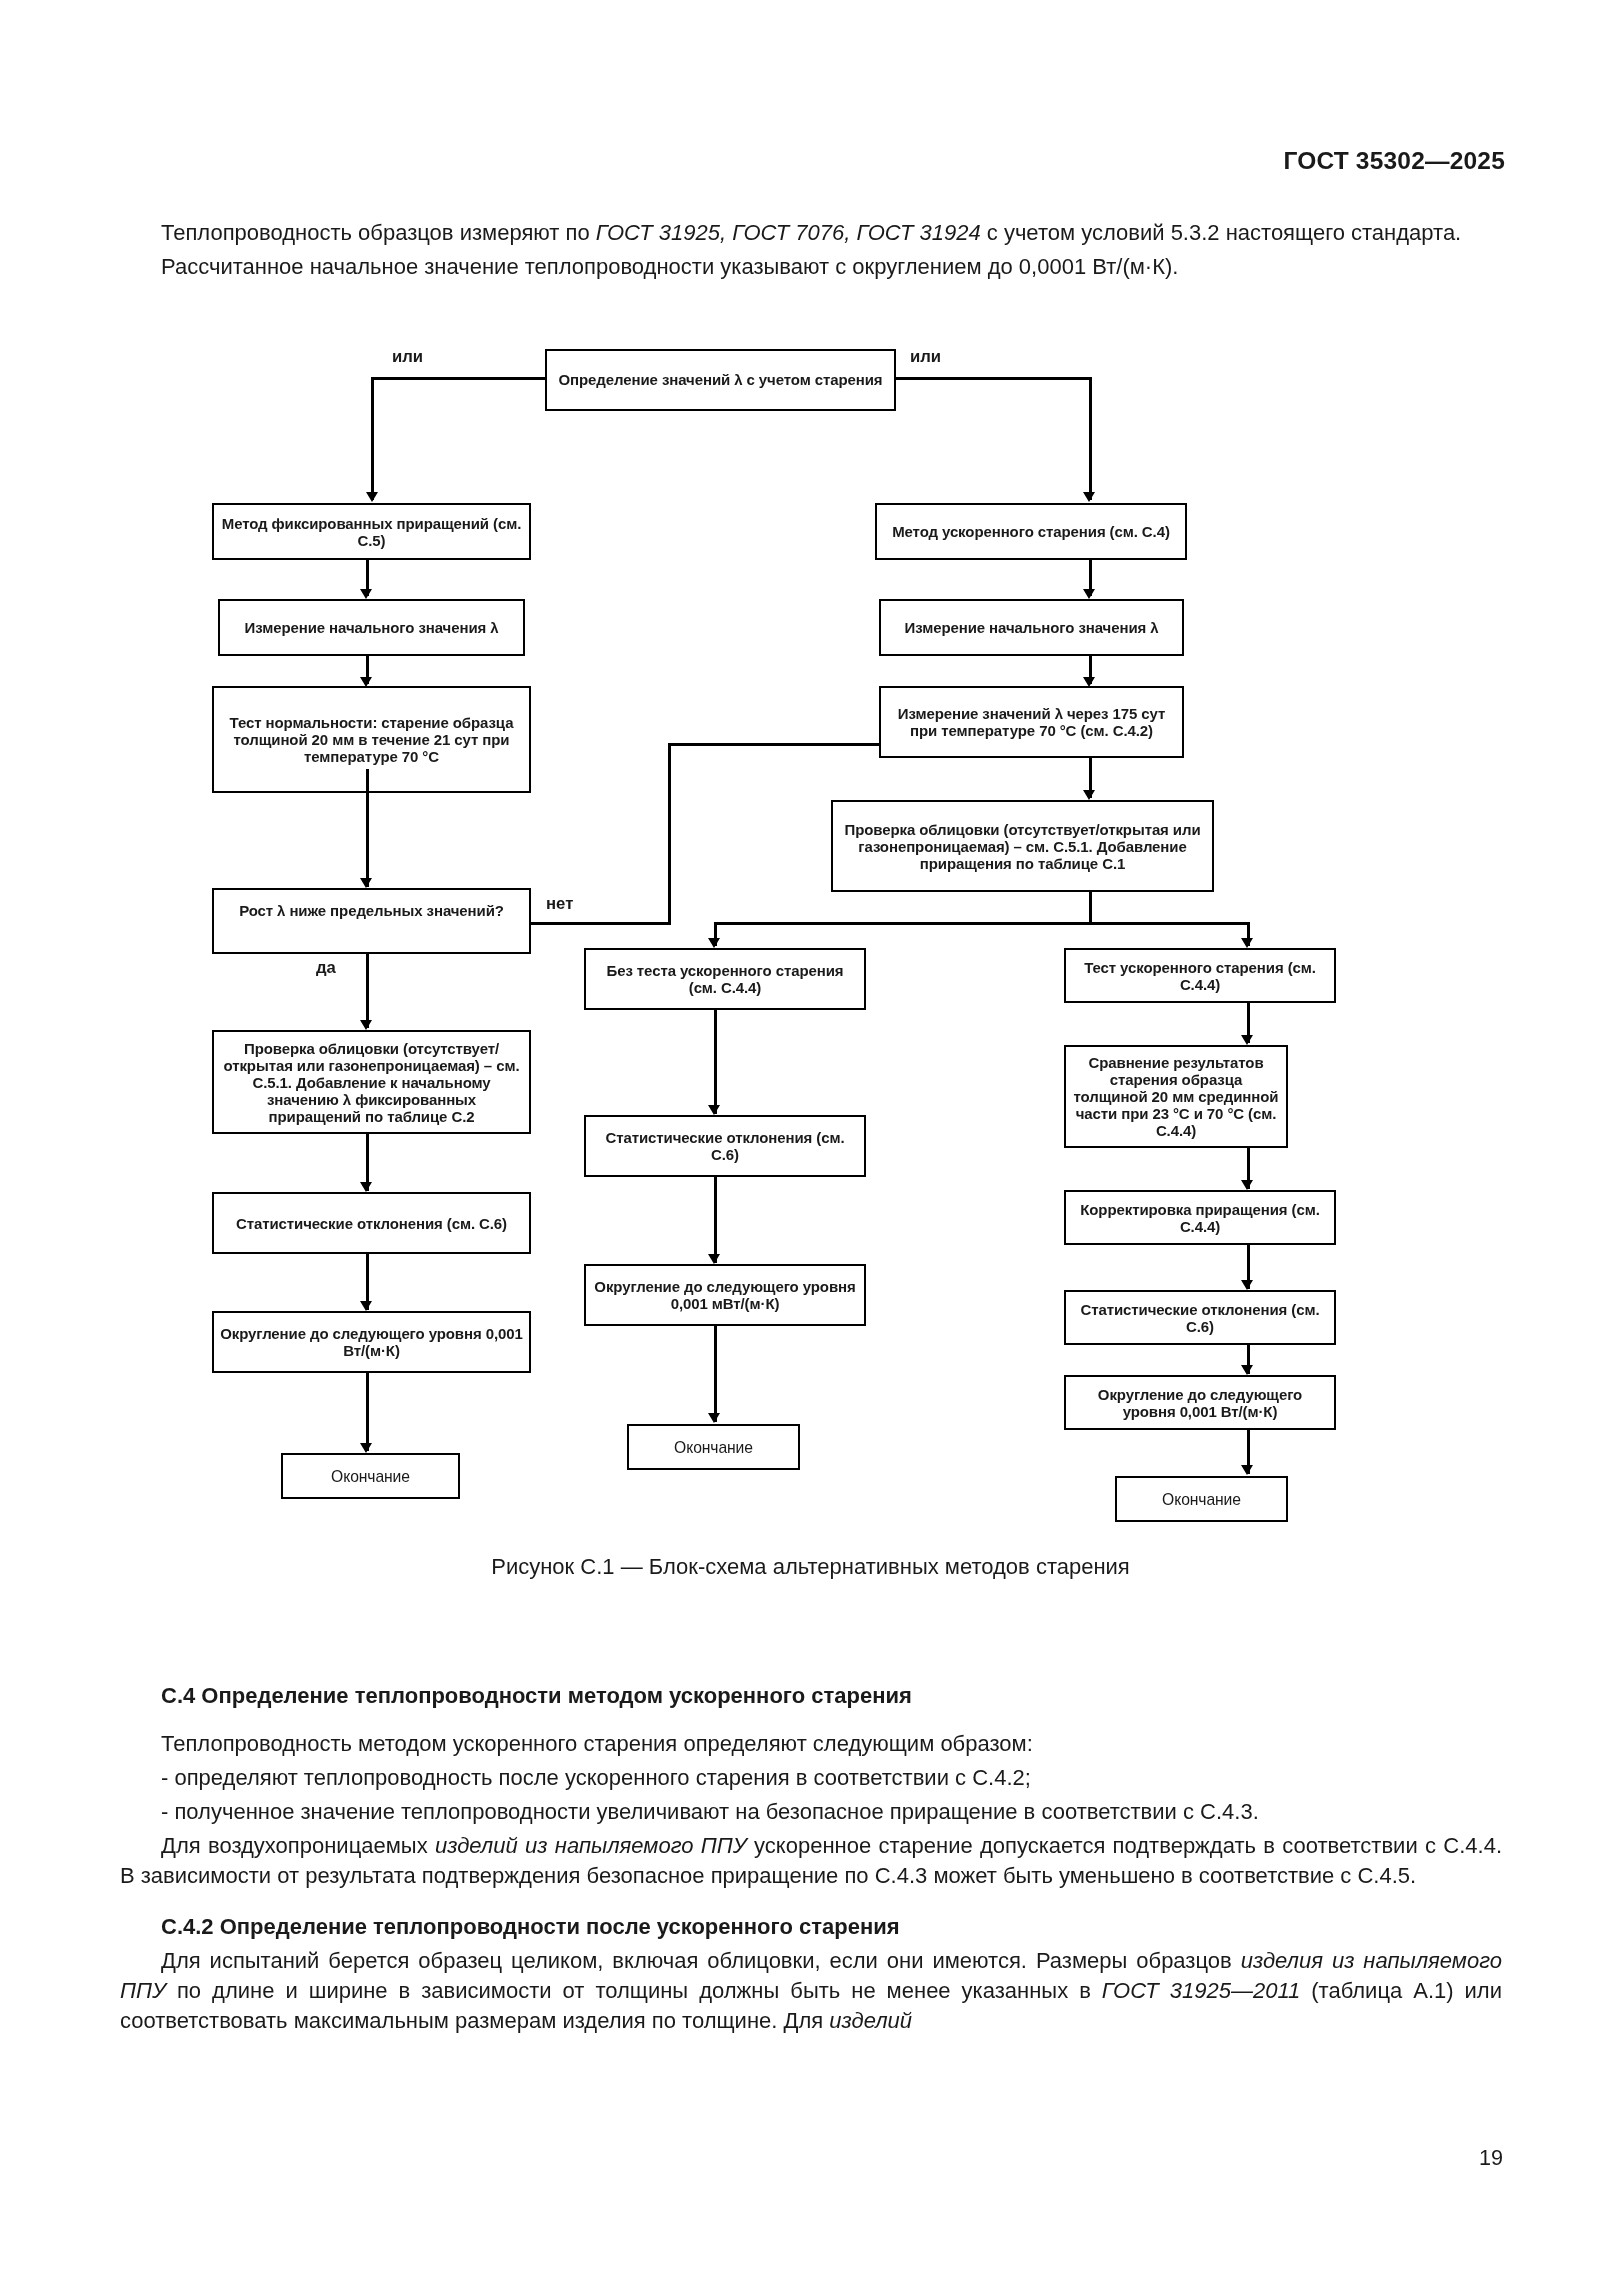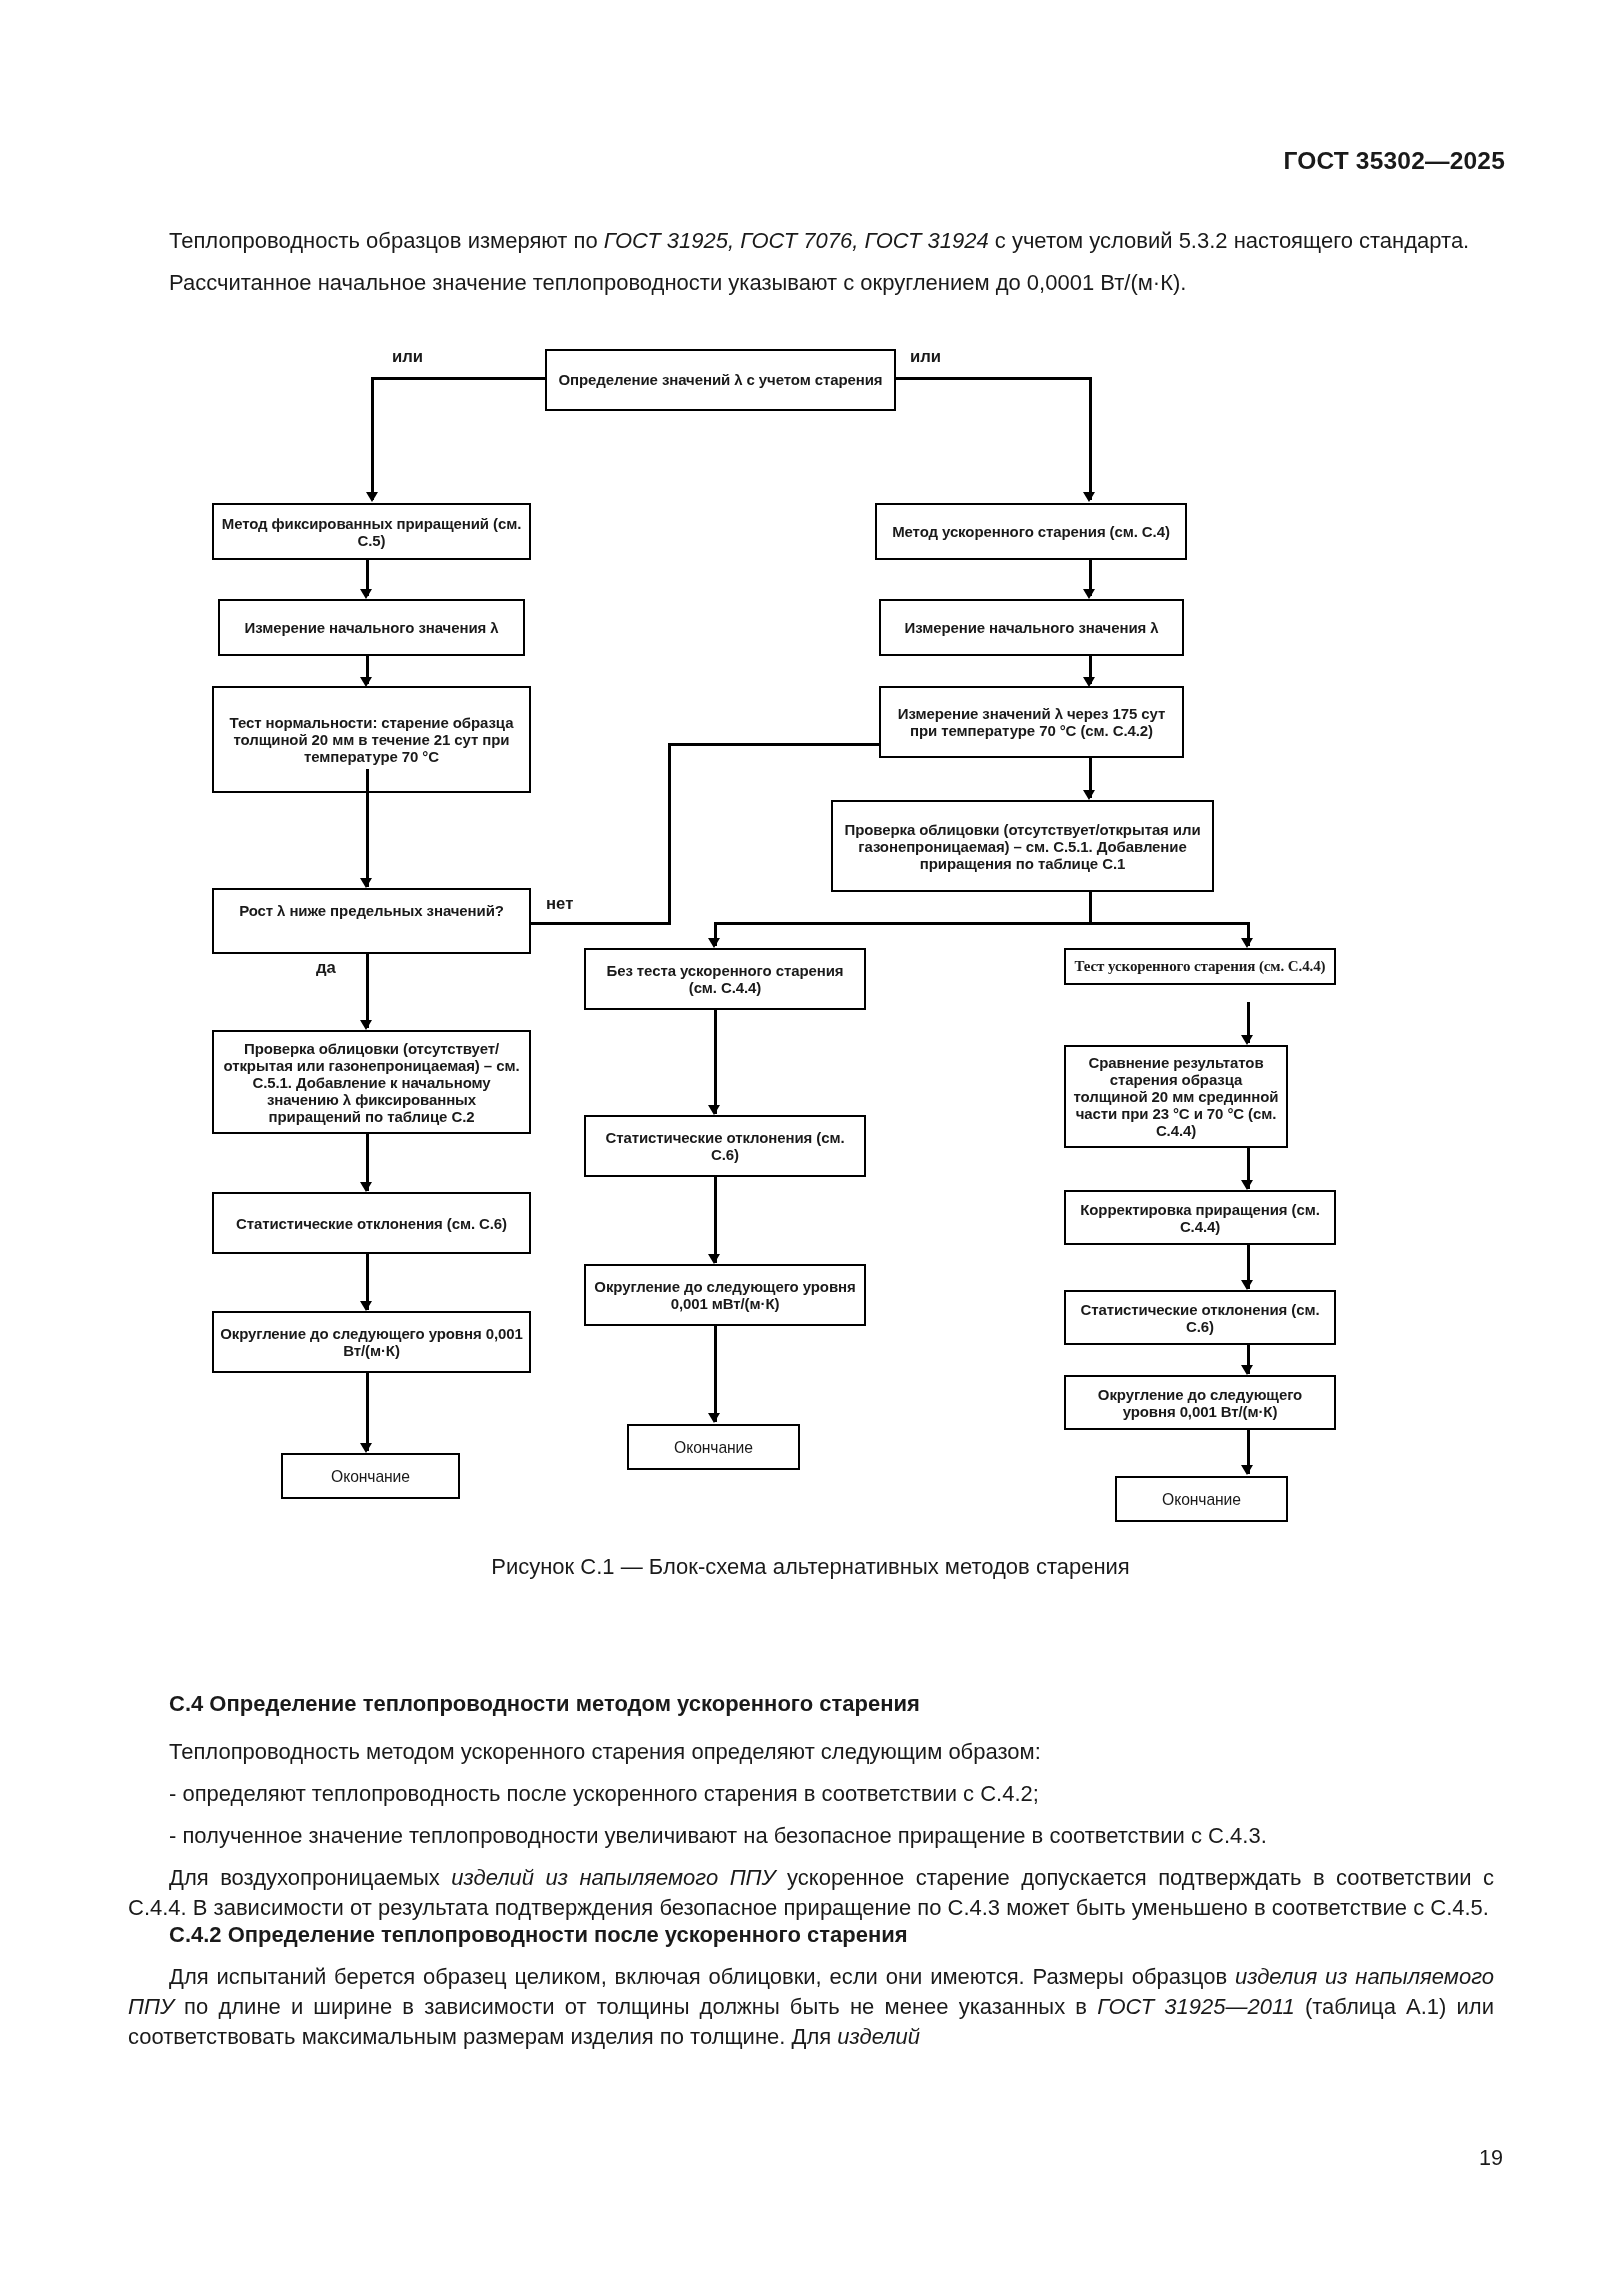--- a/index.html
+++ b/index.html
@@ -14,21 +14,21 @@
 
   
   .std-header{
     position:absolute;left:0;right:116px;top:147px;
     text-align:right;font-weight:bold;font-size:24.5px;letter-spacing:0.2px;
   }
 
   
   .text-block{position:absolute;left:116px;width:1390px;
     font-size:22px;line-height:30px;text-align:justify;}
-  .text-block p{margin:12px;}
+  .text-block p{margin:4px;}
   .ind{text-indent:41px;}
   .it{font-style:italic;}
   .heading{font-weight:bold;}
 
   
   .folio{position:absolute;right:118px;top:2145px;font-size:21.6px;}
 
   
   .figure{position:absolute;left:0;top:333px;width:1621px;height:1264px;}
   .fig-caption{
@@ -171,21 +171,21 @@
     <div class="ln lnv" style="left:714px;top:844px;height:86px;"></div>
     <div class="arw" style="left:708px;top:921px;"></div>
 
     <div class="node" style="left:584px;top:931px;width:282px;height:62px;">Округление до следующего уровня 0,001 мВт/(м·К)</div>
 
     <div class="ln lnv" style="left:714px;top:993px;height:96px;"></div>
     <div class="arw" style="left:708px;top:1080px;"></div>
 
     <div class="node terminal" style="left:627px;top:1091px;width:173px;height:46px;">Окончание</div>
 
-    <div class="node" style="left:1064px;top:615px;width:272px;height:37px;font-family:Liberation Serif, serif;">Тест ускоренного старения (см. С.4.4)</div>
+    <div class="node" style="left:1064px;top:615px;width:272px;height:55px;">Тест ускоренного старения (см. С.4.4)</div>
 
     <div class="ln lnv" style="left:1247px;top:669px;height:41px;"></div>
     <div class="arw" style="left:1241px;top:702px;"></div>
 
     <div class="node" style="left:1064px;top:712px;width:224px;height:103px;">Сравнение результатов старения образца толщиной 20 мм срединной части при 23 °C и 70 °C (см. С.4.4)</div>
 
     <div class="ln lnv" style="left:1247px;top:815px;height:41px;"></div>
     <div class="arw" style="left:1241px;top:847px;"></div>
 
     <div class="node" style="left:1064px;top:857px;width:272px;height:55px;">Корректировка приращения (см. С.4.4)</div>

